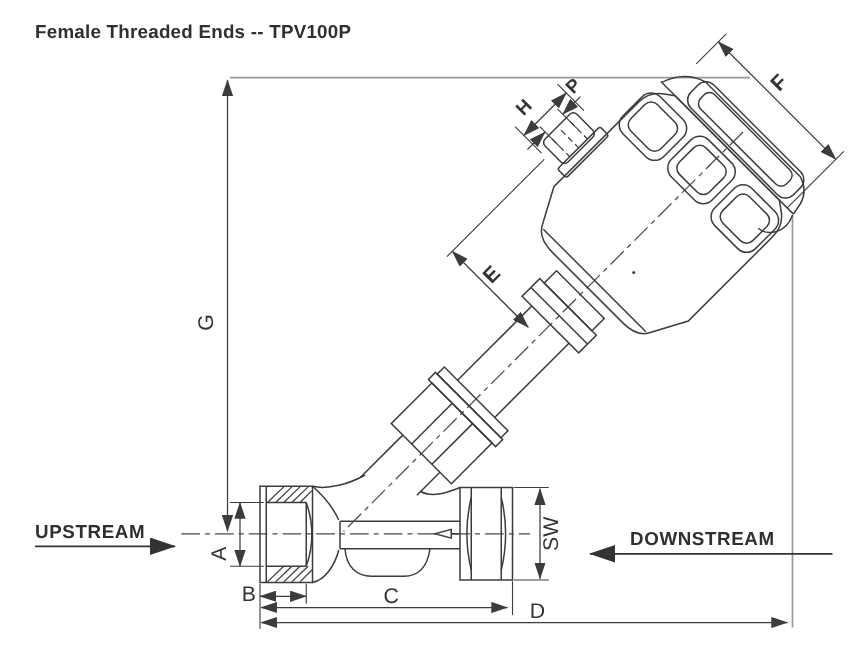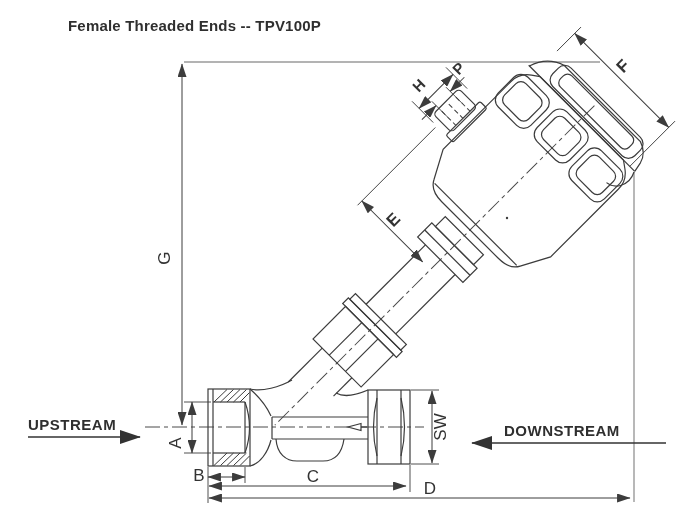--- a/index.html
+++ b/index.html
@@ -1,19 +1,19 @@
 <!DOCTYPE html>
 <html><head>
 <meta charset="utf-8">
 <style>
   html,body{margin:0;padding:0;background:#ffffff;}
   .page{position:relative;width:694px;height:532px;background:#fff;overflow:hidden;
         font-family:"Liberation Sans",sans-serif;}
   .title{position:absolute;left:28px;top:17px;font-size:15px;font-weight:bold;
-         color:#2f2f2f;letter-spacing:.2px;white-space:nowrap;margin-left:40px;}
+         color:#2f2f2f;letter-spacing:.2px;white-space:nowrap;}
   svg{position:absolute;left:0;top:0;}
   svg text{font-family:"Liberation Sans",sans-serif;fill:#333;}
   .lbl{font-size:17px;}
   .lblb{font-size:17px;font-weight:bold;}
   .lbls{font-size:15px;font-weight:bold;}
   .flow{font-size:15px;font-weight:bold;letter-spacing:.5px;fill:#2f2f2f;}
 </style>
 </head>
 <body>
 

